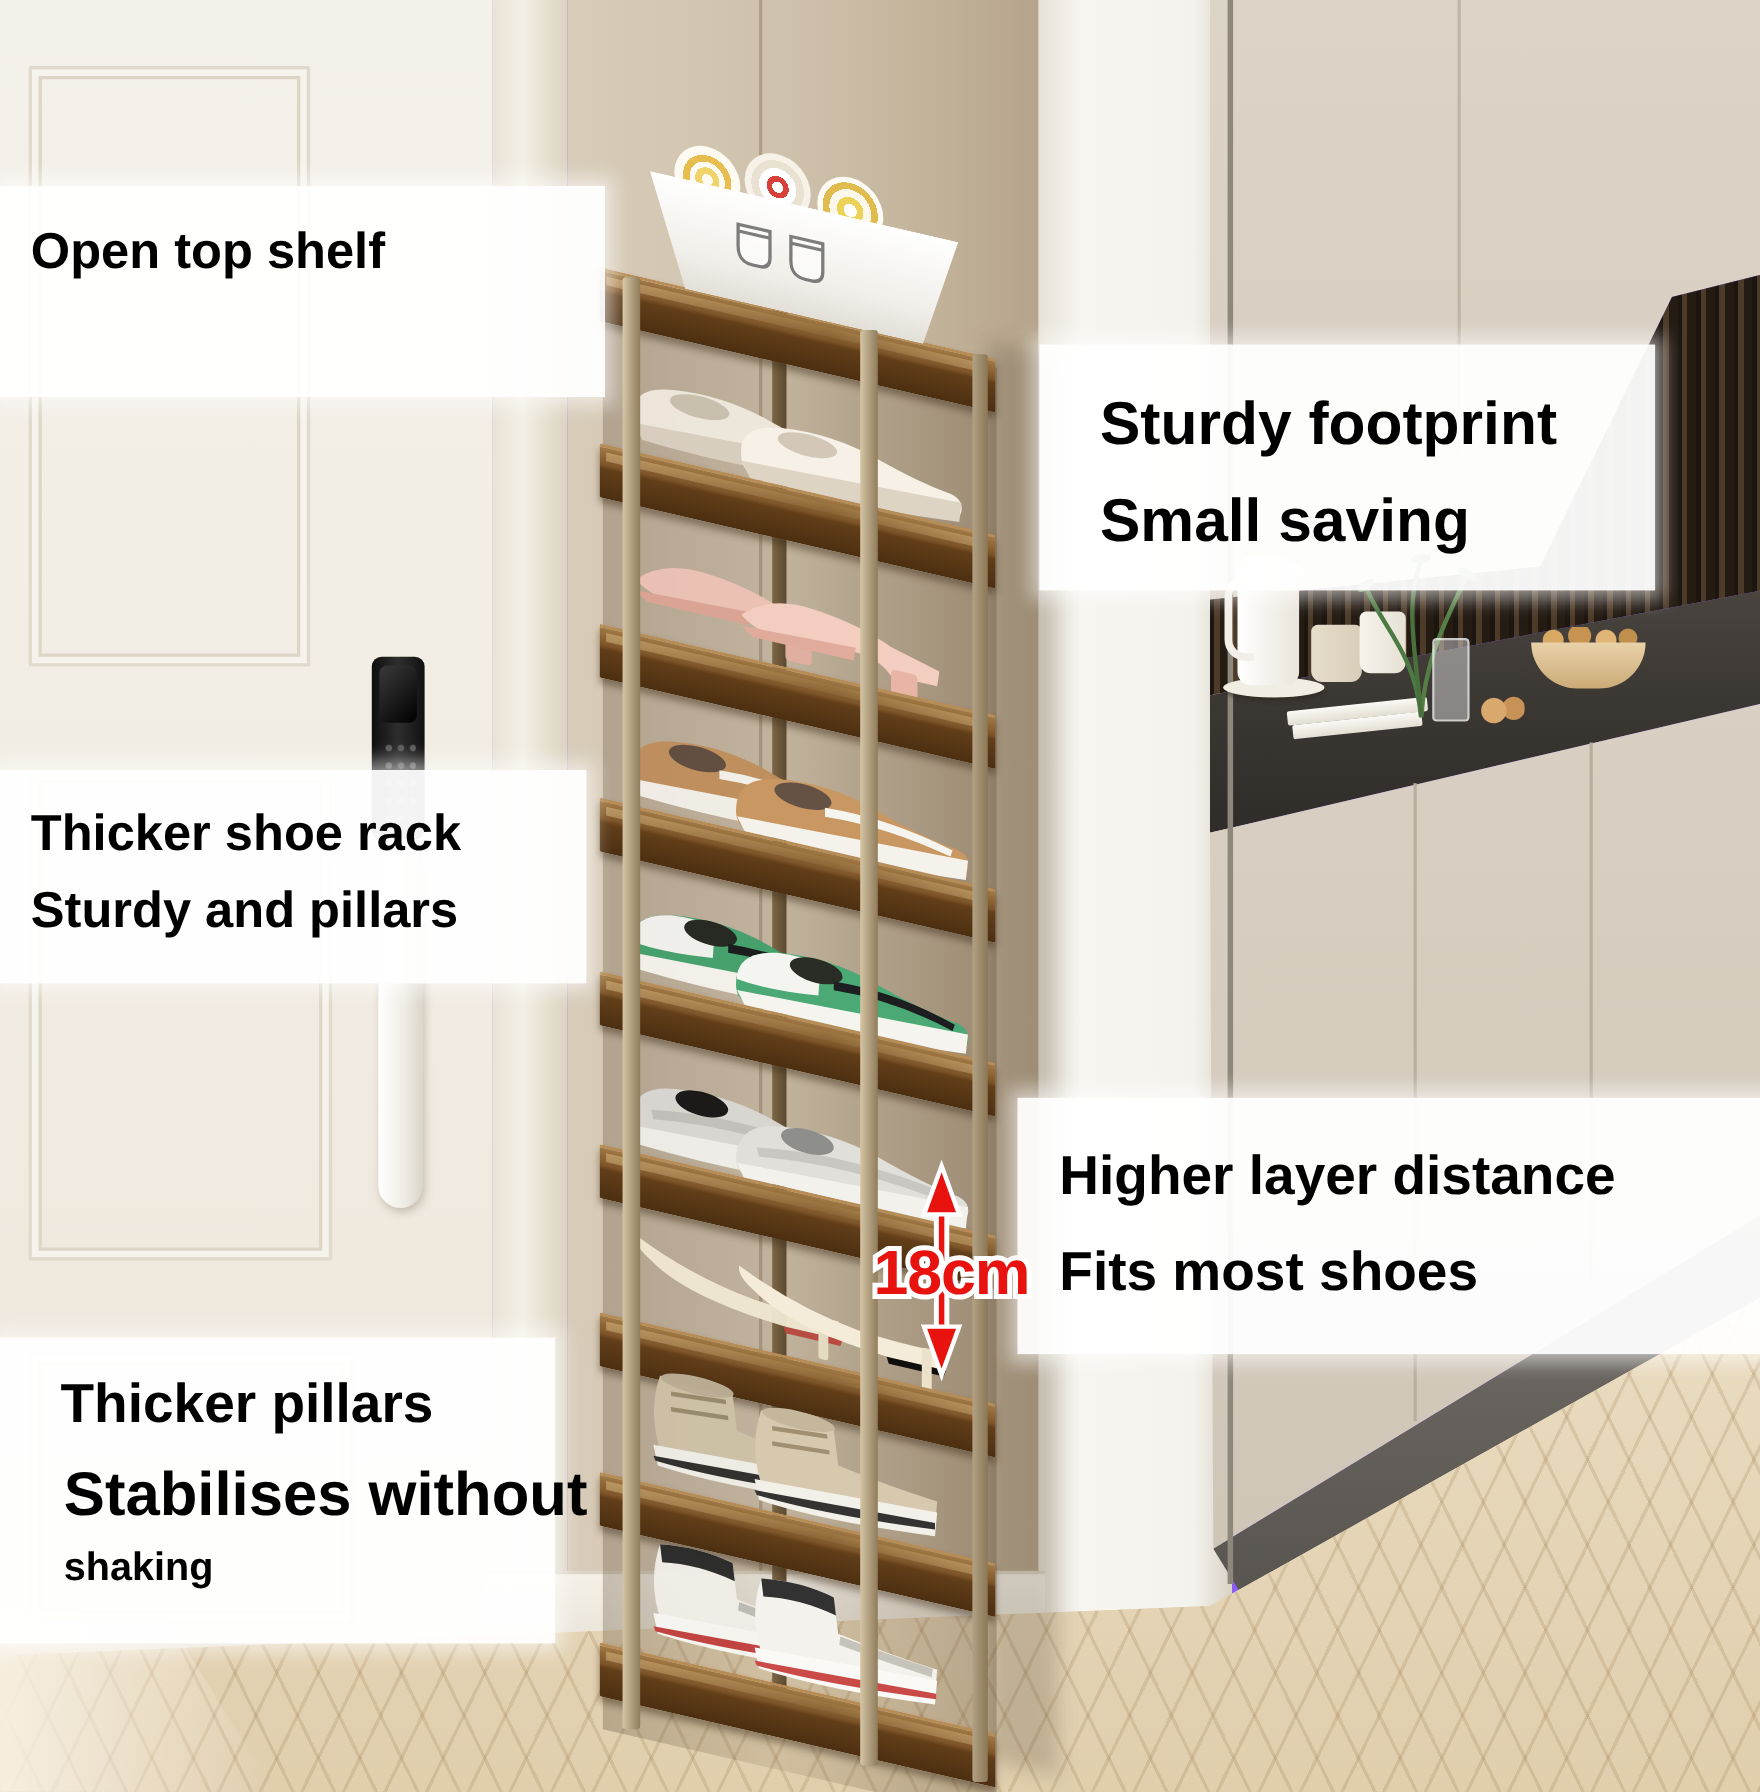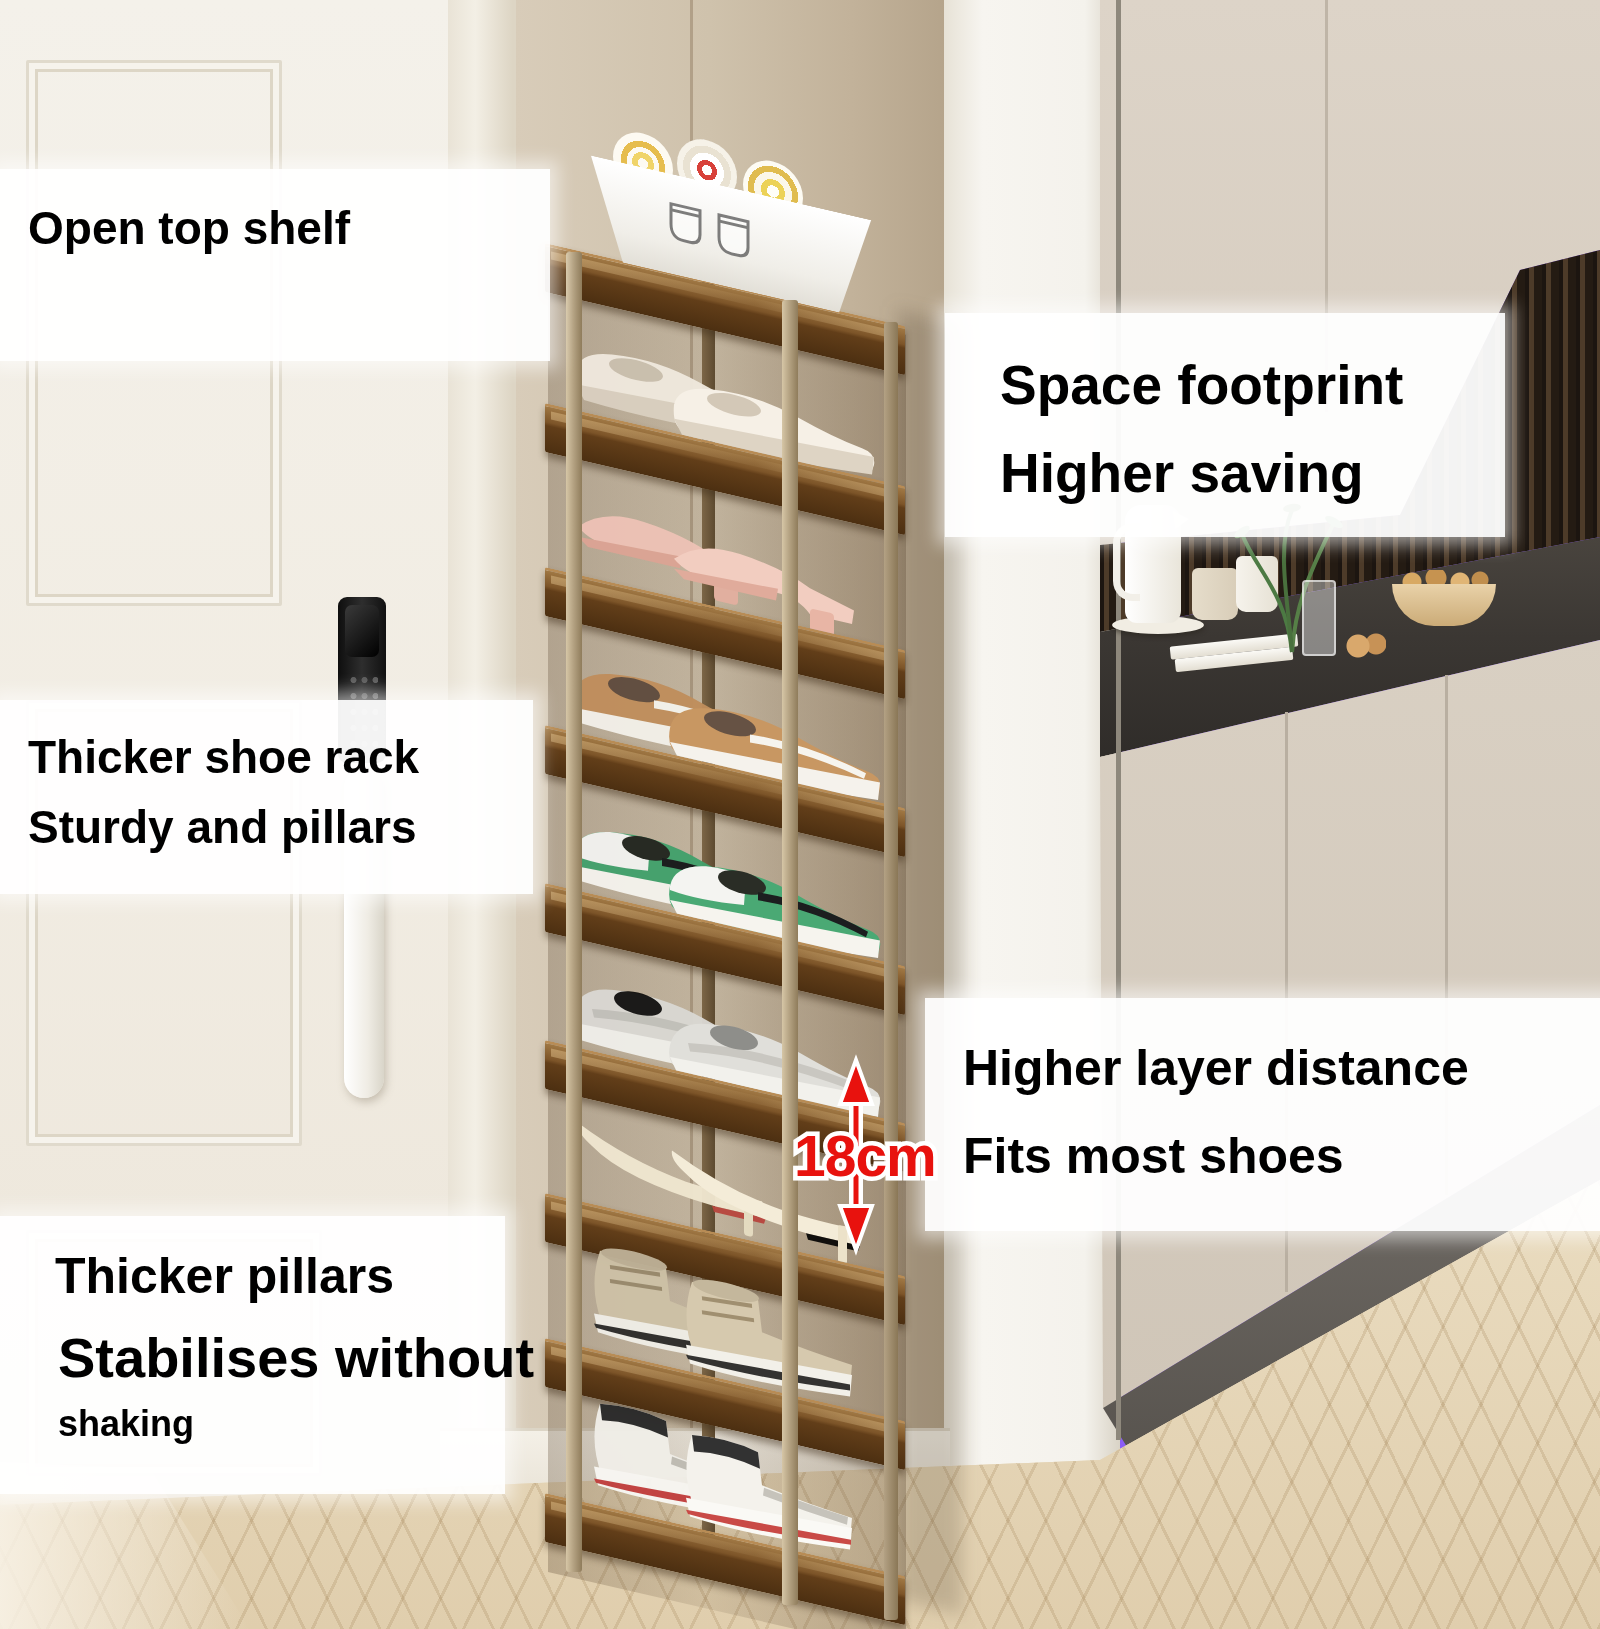--- a/index.html
+++ b/index.html
@@ -317,22 +317,22 @@
         <path d="M32 78 L198 70 L196 92 Q96 102 36 96 Z" fill="#faf9f5"></path>
         <path d="M32 90 L197 82 L197 87 Q96 97 34 94 Z" fill="#c94a46"></path>
       </g>
     </svg>
   </div>
 
   <div class="abs note noteA">
     <span class="ln">Open top shelf</span>
   </div>
   <div class="abs note noteB">
-    <span class="ln">Space footprint</span>
-    <span class="ln">Higher saving</span>
+    <span class="ln">Sturdy footprint</span>
+    <span class="ln">Small saving</span>
   </div>
   <div class="abs note noteC">
     <span class="ln">Thicker shoe rack</span>
     <span class="ln">Sturdy and pillars</span>
   </div>
   <div class="abs note noteD">
     <span class="ln">Higher layer distance</span>
     <span class="ln">Fits most shoes</span>
   </div>
   <div class="abs note noteE">

